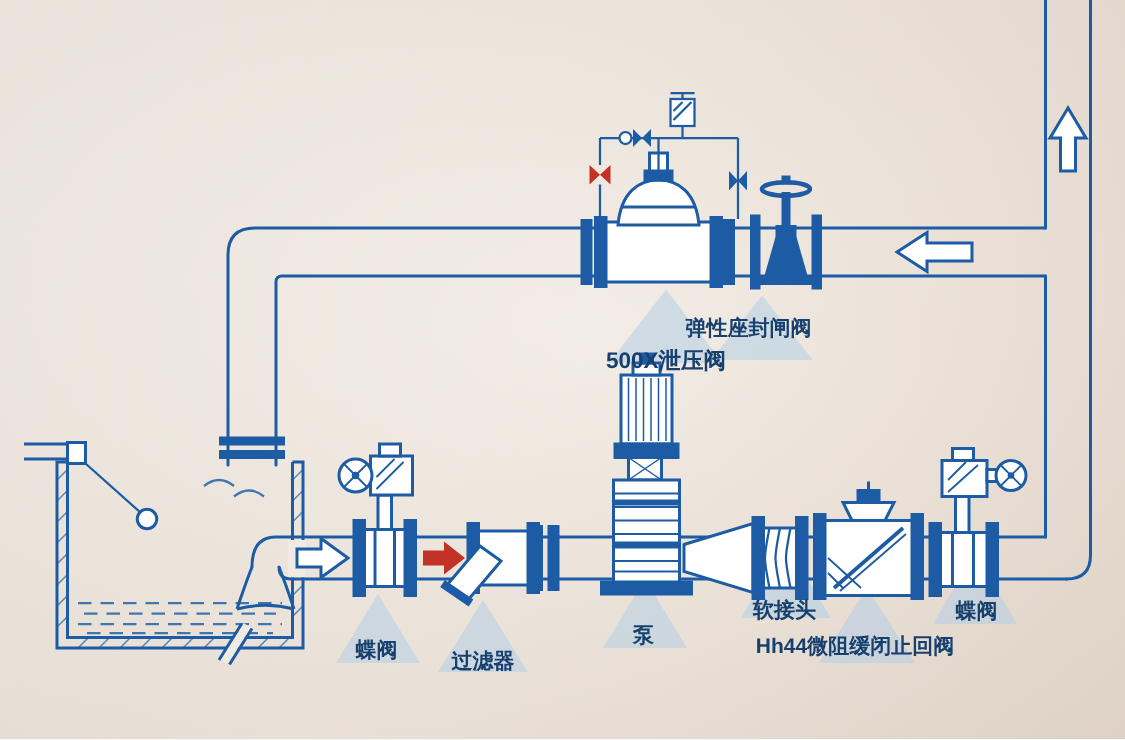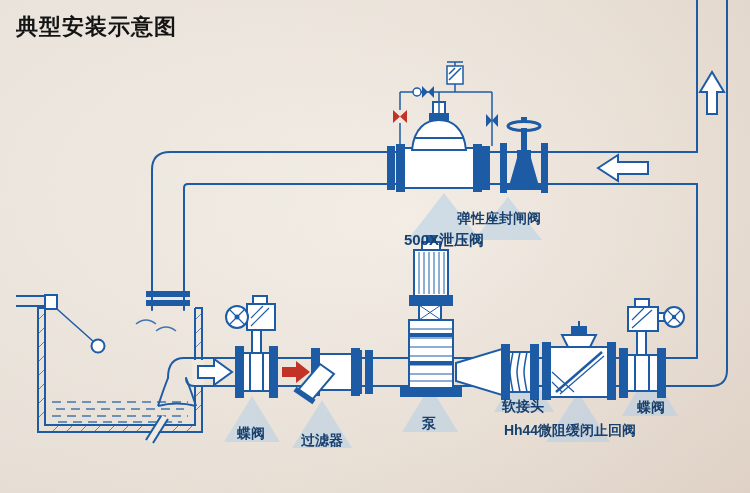--- a/index.html
+++ b/index.html
@@ -18,21 +18,20 @@
     position:absolute;top:12px;left:16px;z-index:3;
     font-size:22px;font-weight:bold;color:#141414;letter-spacing:1px;
   }
   svg{position:absolute;inset:0;z-index:2;}
   text{font-family:"Liberation Sans",sans-serif;font-weight:bold;}
 </style>
 </head>
 <body>
 
 <div class="page">
-  <div class="title">典型安装示意图</div>
 
   <svg width="750" height="493" viewBox="0 0 750 493">
 
     <g fill="#b5cfe5" opacity="0.55" stroke="none">
       <polygon points="444,193 406,242 482,242"></polygon>
       <polygon points="508,197 474,240 542,240"></polygon>
       <polygon points="252,396 224,442 280,442"></polygon>
       <polygon points="322,400 292,448 352,448"></polygon>
       <polygon points="430,386 402,432 458,432"></polygon>
       <polygon points="524,362 494,412 554,412"></polygon>

